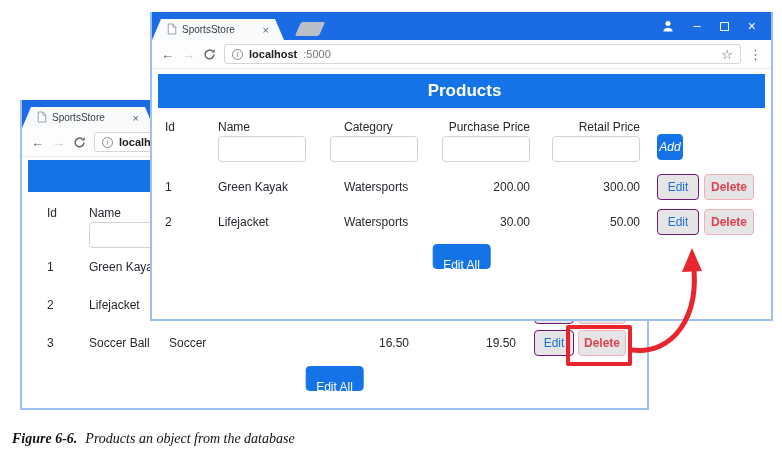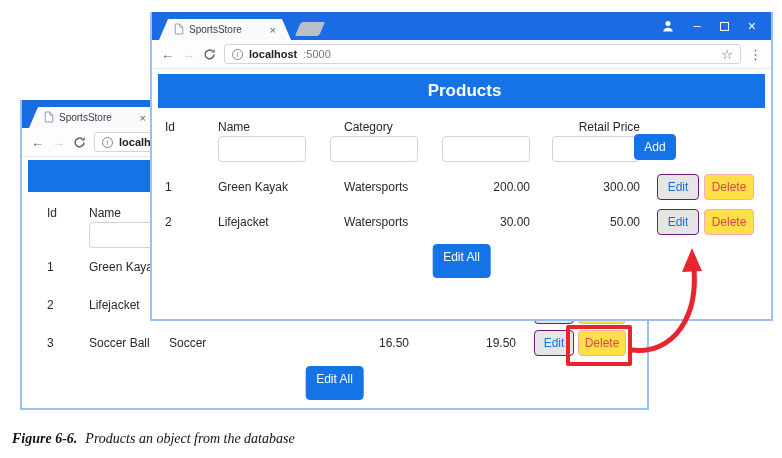--- a/index.html
+++ b/index.html
@@ -9,21 +9,21 @@
     font-family:"Liberation Sans", sans-serif; color:#24292f;
   }
 
   
   .window { position:absolute; background:#fff; border:2px solid #9cc0f0; border-top:none; }
   .front-window { left:150px; top:12px; width:623px; height:309px; z-index:20; }
   .back-window  { left:20px;  top:100px; width:629px; height:310px; z-index:10; }
 
   .titlebar { position:absolute; left:0; top:0; right:0; height:28px; background:#1b6ce4; }
   .tab {
-    position:absolute; bottom:0; left:7px; width:132px; height:21px; background:#f9fafb;
+    position:absolute; bottom:0; left:0; width:132px; height:21px; background:#f9fafb;
     clip-path:polygon(9px 0, calc(100% - 9px) 0, 100% 100%, 0 100%);
     display:flex; align-items:center; gap:5px; padding:0 15px; font-size:10px; color:#3c4043;
   }
   .tab-title { flex:1; white-space:nowrap; overflow:hidden; }
   .tab-close { color:#5f6368; font-size:11px; }
   .newtab-btn { position:absolute; bottom:4px; left:146px; width:24px; height:14px;
     background:#b9bfc6; transform:skewX(-24deg); border-radius:2px; }
   .win-controls { position:absolute; right:0; top:0; height:28px; display:flex; align-items:center; gap:19px; padding-right:15px; color:#fff; }
   .profile-icon svg { display:block; }
   .ctrl-min { font-size:13px; line-height:10px; }
@@ -55,34 +55,34 @@
   .row { position:absolute; left:0; right:0; height:30px; }
   .row .cell { top:8px; }
   .num { text-align:right; }
 
   input.filter { position:absolute; height:26px; border:1px solid #ced4da; border-radius:4px; background:#fff; padding:0 6px; font-size:12px; }
 
   .btn { position:absolute; border-radius:4px; font-size:12px; height:26px; line-height:24px;
     text-align:center; white-space:nowrap; }
   .btn-primary { background:#1473e6; border:1px solid #1473e6; color:#fff; }
   .btn-outline-blue { background:#e5e5e5; border:1px solid #701a75; color:#1a6fe0; }
-  .btn-outline-red  { background:#fde047; border:1px solid #f1aeb5; color:#dd4351; }
-  .edit-all { left:50%; transform:translateX(-50%); height:34px; line-height:25px; padding:0 10px; }
+  .btn-outline-red  { background:#e5e5e5; border:1px solid #f1aeb5; color:#dd4351;font-weight:bold; }
+  .edit-all { left:50%; transform:translateX(-50%); height:25px; line-height:25px; padding:8px 10px; }
 
   
   .f-id   { left:13px; }
   .f-name { left:66px; }
   .f-cat  { left:192px; }
   .f-pur  { left:240px; width:138px; }
   .f-ret  { left:350px; width:138px;padding-left:8px; }
   .f-in-name { left:66px;  width:88px; }
   .f-in-cat  { left:178px; width:88px; }
   .f-in-pur  { left:290px; width:88px; }
   .f-in-ret  { left:400px; width:88px; }
-  .f-btn-add    { left:482px; top:122px; width:42px; }
+  .f-btn-add    { left:505px; top:122px; width:26px;font-style:italic; }
   .f-btn-edit   { left:505px; top:2px; width:42px; }
   .f-btn-delete { left:552px; top:2px; width:50px; }
 
   
   .b-id   { left:25px; }
   .b-name { left:67px; }
   .b-cat  { left:147px; }
   .b-pur  { left:249px; width:138px; }
   .b-ret  { left:356px; width:138px; }
   .b-in-name { left:67px; width:86px; }
@@ -207,20 +207,21 @@
         <span class="star-icon">☆</span>
       </div>
       <span class="menu-dots">⋮</span>
     </div>
 
     <div class="banner">Products</div>
 
     <span class="hdr f-id" style="top:108px">Id</span>
     <span class="hdr f-name" style="top:108px">Name</span>
     <span class="hdr f-cat" style="top:108px">Category</span>
+    <span class="hdr f-pur num" style="top:108px">Purchase Price</span>
     <span class="hdr f-ret num" style="top:108px">Retail Price</span>
 
     <input class="filter f-in-name" style="top: 124px;">
     <input class="filter f-in-cat" style="top: 124px;">
     <input class="filter f-in-pur" style="top: 124px;">
     <input class="filter f-in-ret" style="top: 124px;">
     <span class="btn btn-primary f-btn-add">Add</span>
 
     <div class="row" style="top:160px">
       <span class="cell f-id">1</span>

